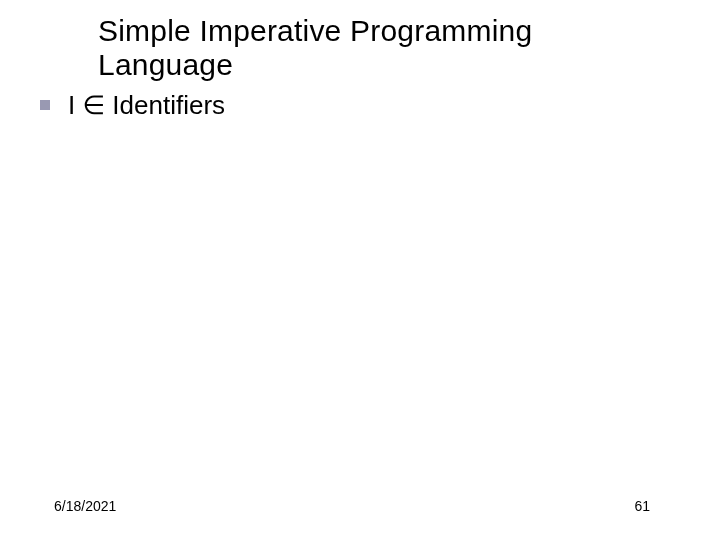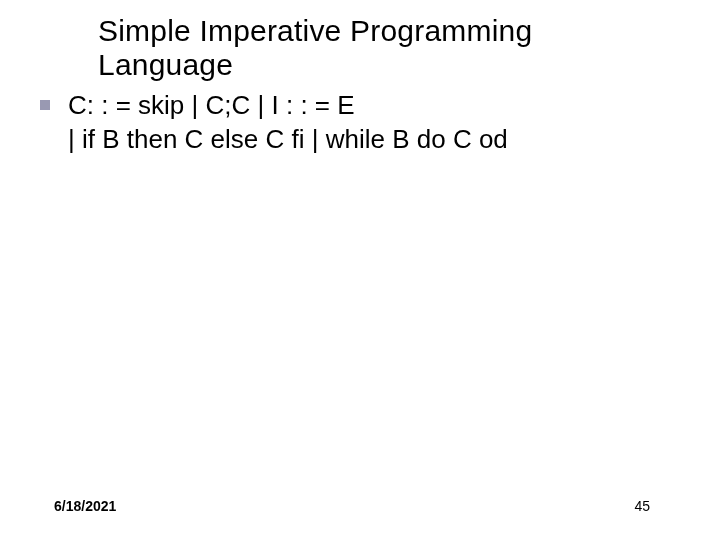--- a/index.html
+++ b/index.html
@@ -50,39 +50,38 @@
   .text {
     flex: 1 1 auto;
     font-size: 26px;
     line-height: 34px;
   }
   .footer-left {
     position: absolute;
     left: 54px;
     bottom: 26px;
     font-size: 14px;
-    font-weight: bold;
   }
   .footer-right {
     position: absolute;
     right: 22px;
     bottom: 26px;
     font-size: 14px;
   }
 </style>
 </head>
 <body>
 
 <div class="slide">
 
   <div class="title">Simple Imperative Programming Language</div>
 
   <div class="body">
     <div class="item">
       <div class="bullet"></div>
-      <div class="text">C: : = skip | C;C | I : : = E<br>| if B then C else C fi | while B do C od</div>
+      <div class="text">I ∈ Identifiers</div>
     </div>
   </div>
 
   <div class="footer-left">6/18/2021</div>
-  <div class="footer-right">45</div>
+  <div class="footer-right">61</div>
 
 </div>
 
 </body></html>

